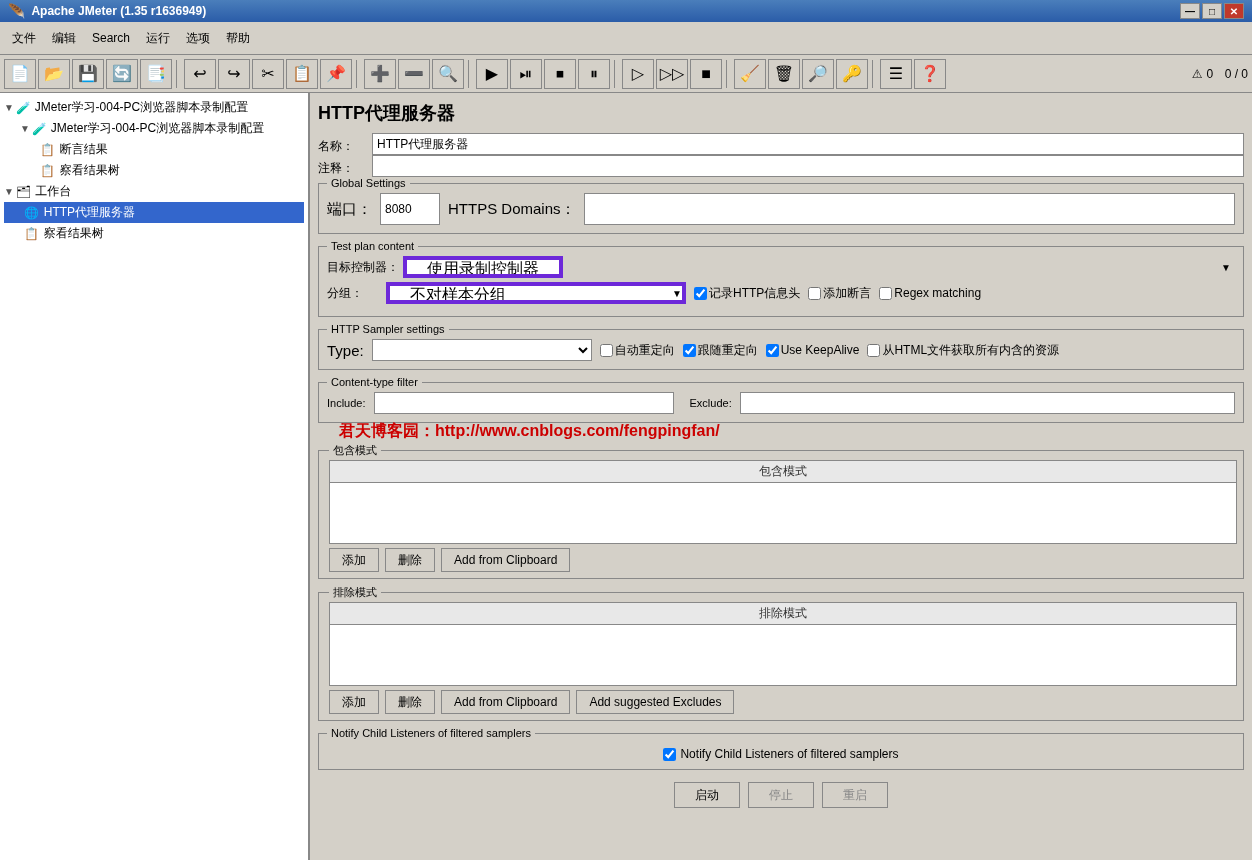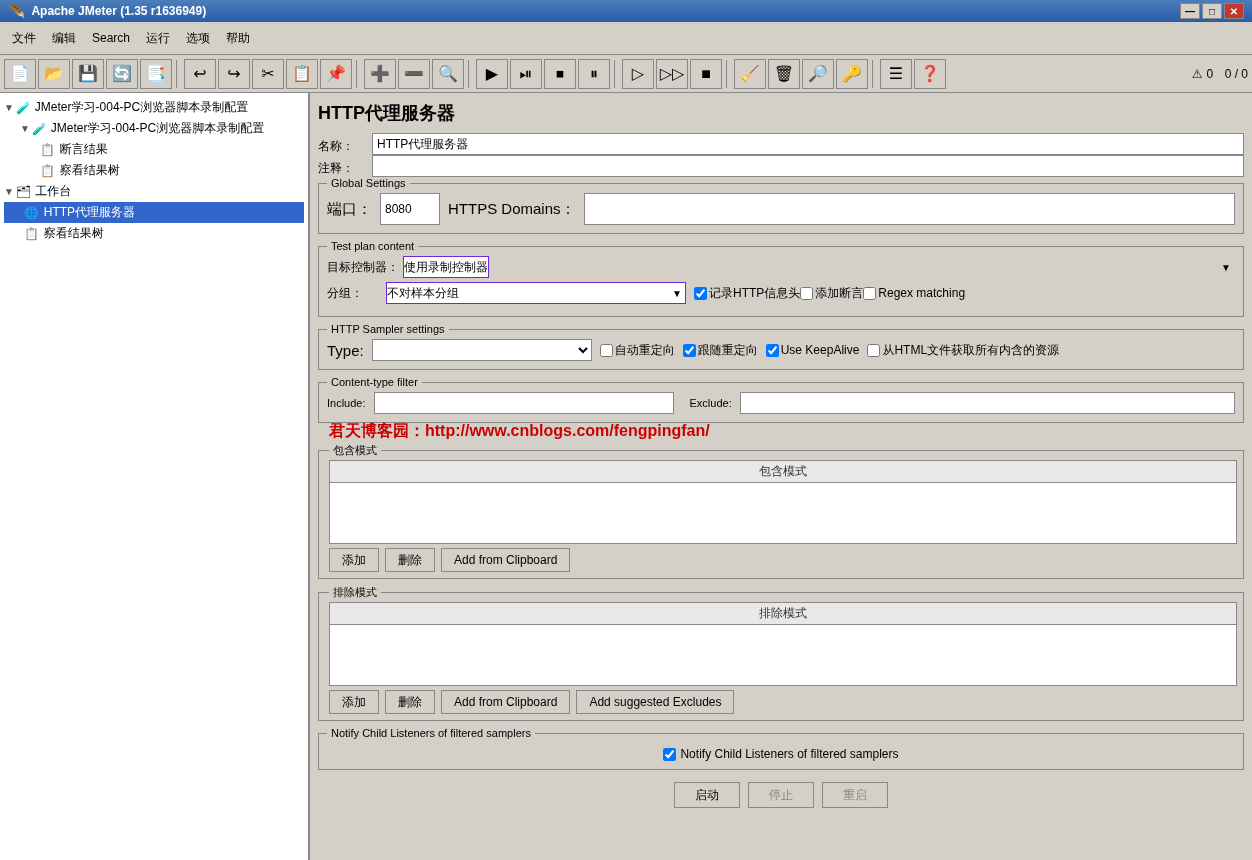--- a/index.html
+++ b/index.html
@@ -159,35 +159,36 @@
     
     .tp-row {
       display: flex;
       align-items: center;
       margin-bottom: 4px;
     }
     .tp-label { font-size: 12px; min-width: 55px; margin-right: 4px; }
     .tp-select {
       flex: 1;
       height: 22px;
-      border: 1px solid #6d28d9;
+      border: 4px solid #6d28d9;
       background: white;
-      padding: 0 0;
-      font-size: 12px;
+      padding: 0 20px;
+      font-size: 16px;
       appearance: none;
     }
     .select-wrapper { flex: 1; position: relative; }
     .select-arrow {
       position: absolute; right: 4px; top: 50%; transform: translateY(-50%);
       pointer-events: none; font-size: 10px;
     }
 
     .cb-row {
       display: flex;
       align-items: center;
+      gap: 8px;
     }
     .cb-item {
       display: flex; align-items: center; gap: 2px; font-size: 12px;
     }
 
     
     .hs-row { display: flex; align-items: center; gap: 8px; }
     .hs-select-wrapper { width: 220px; position: relative; }
     .hs-select {
       width: 100%;
@@ -482,21 +483,21 @@
 
     <fieldset class="fieldset" style="position:relative;">
       <legend class="fieldset-legend">Content-type filter</legend>
       <div class="cf-row">
         <span class="cf-label">Include:</span>
         <input class="cf-input cf-include" type="text" value="" style="">
         <span class="cf-label" style="margin-left:8px;">Exclude:</span>
         <input class="cf-input cf-exclude" type="text" value="" style="">
       </div>
 
-      <div class="watermark" style="bottom: -20px; left: 10px; font-size:16px;">君天博客园：http://www.cnblogs.com/fengpingfan/</div>
+      <div class="watermark" style="bottom: -20px; left: 20px; font-size:16px;">君天博客园：http://www.cnblogs.com/fengpingfan/</div>
     </fieldset>
 
     <fieldset class="mode-fieldset" style="margin-bottom:6px; margin-top: 20px;">
       <legend class="mode-legend">包含模式</legend>
       <div class="mode-table-container">
         <div class="mode-table-header">包含模式</div>
         <div class="mode-table-body"></div>
       </div>
       <div class="btn-row">
         <button class="action-btn">添加</button>

